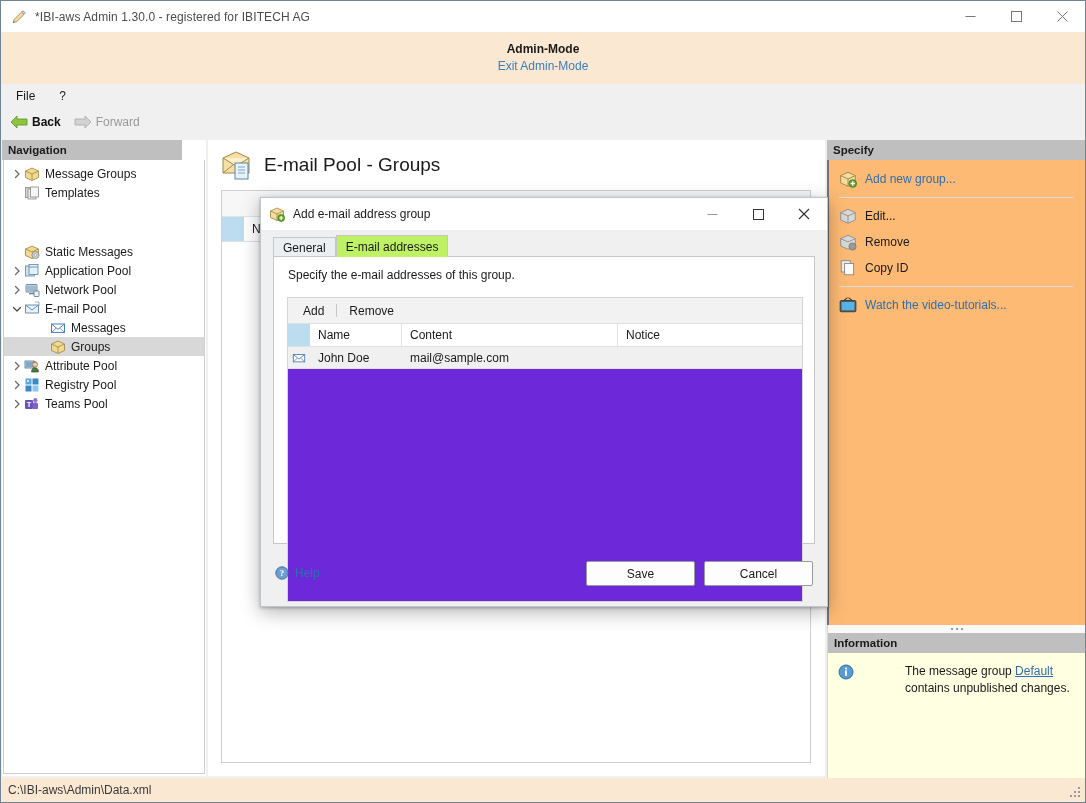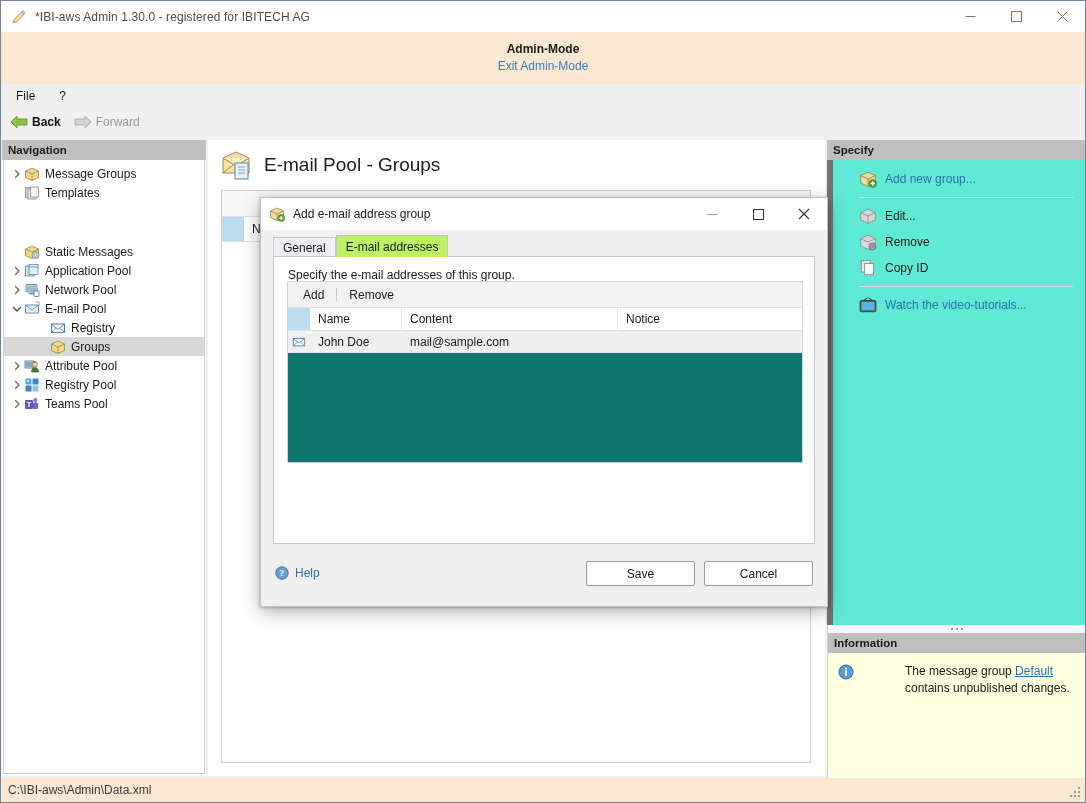--- a/index.html
+++ b/index.html
@@ -76,21 +76,21 @@
   .col-header {
     height: 20px; background: #bfbfbf; display: flex; align-items: center;
     padding-left: 6px; box-sizing: border-box;
     font-size: 11.5px; font-weight: bold; color: #1a1a1a;
   }
 
   .nav-panel {
     position: absolute; left: 1px; top: 139px; width: 204px; height: 636px;
     background: #ffffff; box-sizing: border-box;
   }
-  .nav-panel .col-header { width: 204px; }
+  .nav-panel .col-header { width: 180px; }
   .nav-tree {
     position: absolute; left: 1px; top: 20px; width: 202px; height: 614px;
     background: #ffffff; border: 1px solid #cfcfcf; border-top: none; box-sizing: border-box;
     padding-top: 4px; overflow: hidden;
   }
   .nav-row {
     display: flex; align-items: center; height: 19px; padding-left: 6px; cursor: default;
     box-sizing: border-box;
   }
   .nav-row.selected { background: #d8d8d8; }
@@ -127,22 +127,22 @@
     line-height: 24px; border-right: 1px solid #e4e4e4; box-sizing: border-box;
   }
 
   
   .right-panel {
     position: absolute; left: 826px; top: 139px; width: 258px; height: 636px;
     box-sizing: border-box; background: #ffffff;
   }
   .actions-header { width: 258px; }
   .actions-body {
-    background: #5eead4; border-left: 6px solid #737373; box-sizing: border-box;
-    padding: 6px 0 0 16px; height: 465px;
+    background: #fdba74; border-left: 2px solid #737373; box-sizing: border-box;
+    padding: 6px 0 0 0; height: 465px;
   }
   .action-row {
     display: flex; align-items: center; height: 26px; padding-left: 10px; cursor: default;
   }
   .action-ico { width: 18px; height: 18px; margin-right: 8px; position: relative; flex: none; }
   .action-label { font-size: 12px; color: #1a1a1a; }
   .action-label.link { color: #2e6fb0; }
   .action-sep { height: 1px; background: #dcdcdc; margin: 5px 12px 5px 10px; }
 
   .splitter {
@@ -199,22 +199,22 @@
     background: #bef264; height: 22px; line-height: 22px; border-color: #c6c6c6;
     position: relative; z-index: 3;
   }
   .tabpage {
     position: absolute; left: 12px; top: 26px; width: 542px; height: 288px;
     background: #ffffff; border: 1px solid #c6c6c6; box-sizing: border-box;
   }
   .tp-desc { font-size: 12px; color: #1a1a1a; padding: 11px 0 0 14px; }
 
   .grid-wrap {
-    position: absolute; left: 13px; top: 24px; width: 516px; height: 182px;
-    border: 1px solid #d4d4d4; box-sizing: border-box; background: #0f766e;
+    position: absolute; left: 13px; top: 40px; width: 516px; height: 305px;
+    border: 1px solid #d4d4d4; box-sizing: border-box; background: #6d28d9;
   }
   .grid-toolbar {
     height: 26px; background: #f2f2f2; border-bottom: 1px solid #e0e0e0;
     display: flex; align-items: center; padding-left: 10px; box-sizing: border-box;
   }
   .gt-btn { font-size: 12px; color: #1a1a1a; padding: 1px 5px; cursor: default; }
   .gt-sep { width: 1px; height: 13px; background: #c8c8c8; margin: 0 7px; }
 
   .grid-head { height: 22px; display: flex; align-items: stretch; border-bottom: 1px solid #e0e0e0; }
   .gh-sel { width: 22px; background: #bcdcf0; flex: none; }
@@ -381,21 +381,21 @@
             </svg></span>
           <span class="nav-label">E-mail Pool</span>
         </div>
         <div class="nav-row" style="padding-left: 32px;">
           <span class="nav-chev"></span>
           <span class="nav-ico"><svg viewBox="0 0 16 16" width="16" height="16">
               <rect x="1.5" y="4" width="13" height="8.4" fill="#ffffff" stroke="#4a7fb5" stroke-width="1"></rect>
               <path d="M1.5 4 L8 9.3 L14.5 4" fill="none" stroke="#4a7fb5" stroke-width="1"></path>
               <path d="M1.5 12.4 L6 8.3 M14.5 12.4 L10 8.3" fill="none" stroke="#4a7fb5" stroke-width="0.8"></path>
             </svg></span>
-          <span class="nav-label">Registry</span>
+          <span class="nav-label">Messages</span>
         </div>
         <div class="nav-row selected" style="padding-left: 32px;">
           <span class="nav-chev"></span>
           <span class="nav-ico"><svg viewBox="0 0 16 16" width="16" height="16">
               <path d="M1.5 5 L8 2 L14.5 5 L14.5 11.5 L8 14.5 L1.5 11.5 Z" fill="#f3d98f" stroke="#9c8540" stroke-width="0.8"></path>
               <path d="M1.5 5 L8 8 L14.5 5" fill="none" stroke="#9c8540" stroke-width="0.8"></path>
               <path d="M8 8 L8 14.5" fill="none" stroke="#9c8540" stroke-width="0.8"></path>
             </svg></span>
           <span class="nav-label">Groups</span>
         </div>

